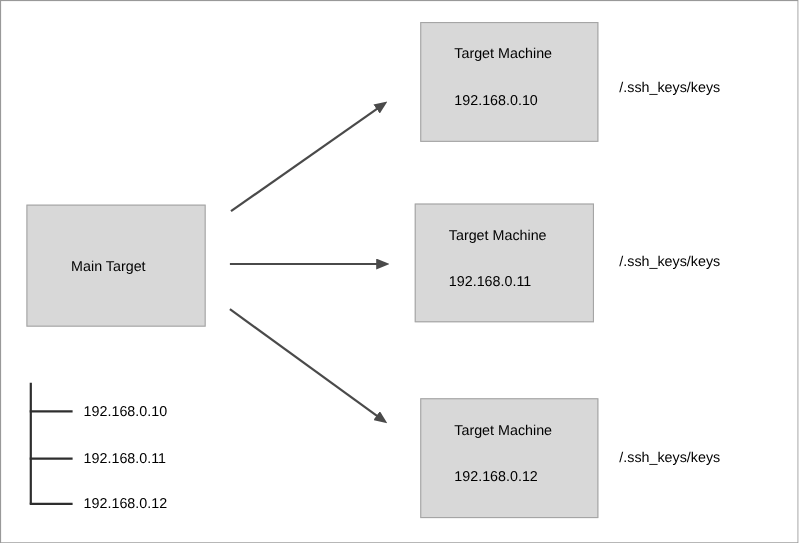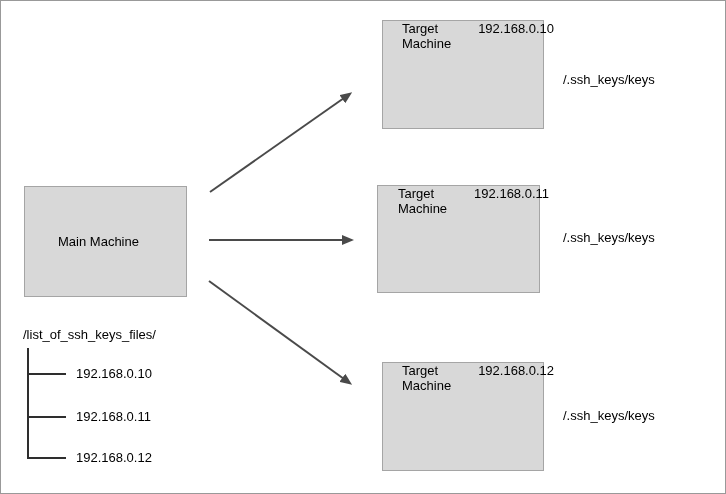--- a/index.html
+++ b/index.html
@@ -39,21 +39,21 @@
   .node.main {
     left: 23px; top: 185px;
     width: 163px; height: 111px;
     display: flex;
     align-items: center;
     justify-content: center;
     padding-right: 14px;
   }
   .node.target {
     display: flex;
-    flex-direction: row;
+    flex-direction: column;
     justify-content: center;
     align-items: flex-start;
     padding-left: 30px;
     padding-bottom: 10px;
     gap: 27px;
   }
   .node.target-1 { left: 381px; top: 19px;  width: 162px; height: 109px; }
   .node.target-2 { left: 376px; top: 184px; width: 163px; height: 108px; }
   .node.target-3 { left: 381px; top: 361px; width: 162px; height: 109px; }
   .path-label {
@@ -101,38 +101,37 @@
 
     <line x1="208" y1="280" x2="343" y2="378" style="stroke: var(--arrow); stroke-width: 2;" marker-end="url(#arrowhead)"></line>
 
     <line x1="27" y1="347" x2="27" y2="457" style="stroke: var(--tree-line); stroke-width: 2;"></line>
     <line x1="26" y1="373" x2="65" y2="373" style="stroke: var(--tree-line); stroke-width: 2;"></line>
     <line x1="26" y1="416" x2="65" y2="416" style="stroke: var(--tree-line); stroke-width: 2;"></line>
     <line x1="26" y1="457" x2="65" y2="457" style="stroke: var(--tree-line); stroke-width: 2;"></line>
   </svg>
 
   <div class="node main">
-    <span>Main Machine</span>
+    <span>Main Target</span>
   </div>
 
   <div class="node target target-1">
     <span>Target Machine</span>
     <span>192.168.0.10</span>
   </div>
   <div class="node target target-2">
     <span>Target Machine</span>
     <span>192.168.0.11</span>
   </div>
   <div class="node target target-3">
     <span>Target Machine</span>
     <span>192.168.0.12</span>
   </div>
 
   <div class="path-label p1">/.ssh_keys/keys</div>
   <div class="path-label p2">/.ssh_keys/keys</div>
   <div class="path-label p3">/.ssh_keys/keys</div>
 
-  <div class="tree-root">/list_of_ssh_keys_files/</div>
   <div class="tree-entry e1">192.168.0.10</div>
   <div class="tree-entry e2">192.168.0.11</div>
   <div class="tree-entry e3">192.168.0.12</div>
 
 </div>
 
 </body></html>

